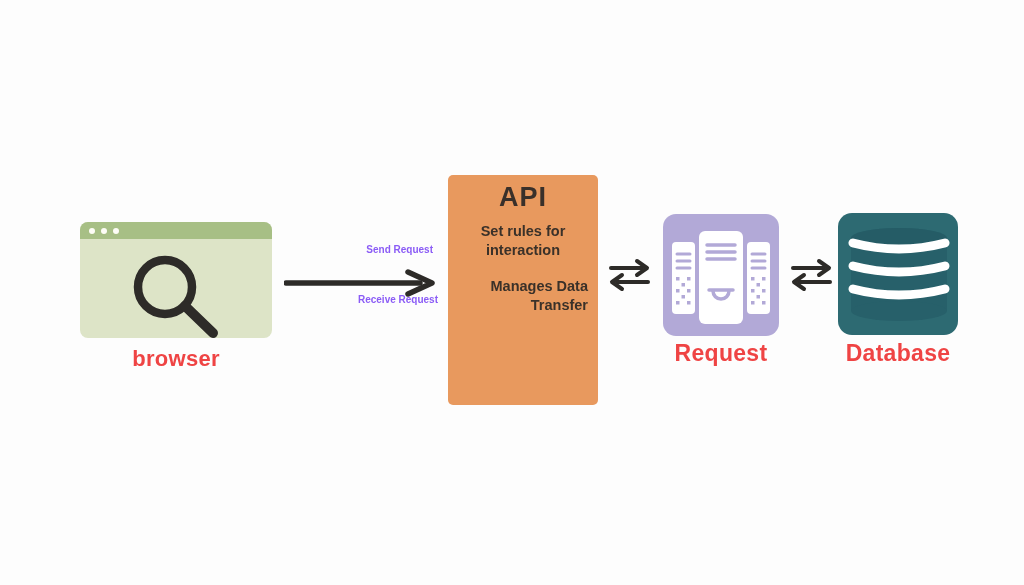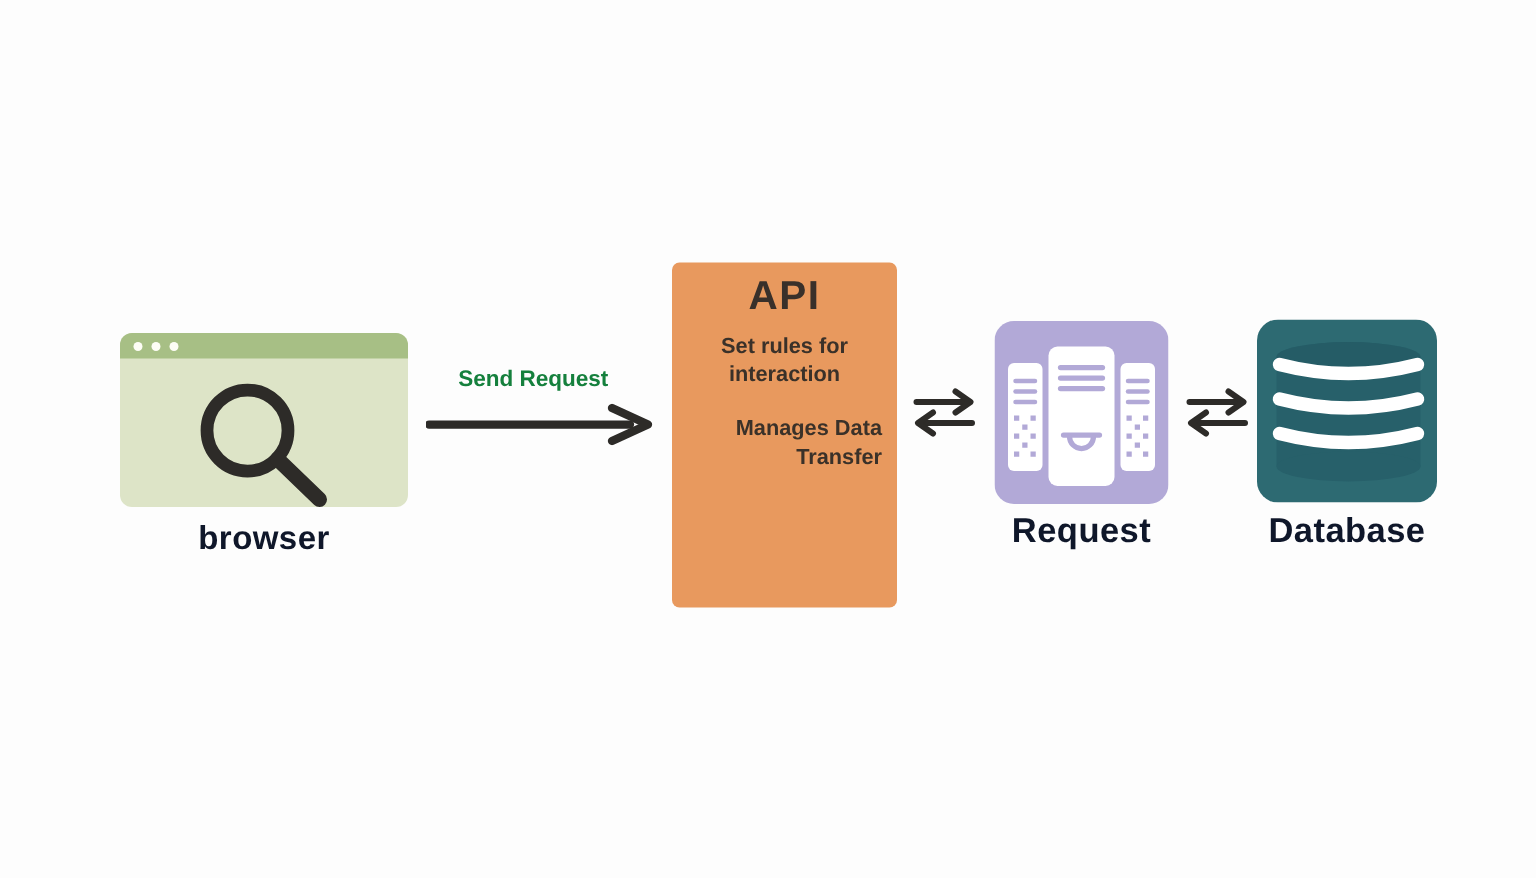--- a/index.html
+++ b/index.html
@@ -34,34 +34,34 @@
     align-items: center;
     padding-left: 9px;
     gap: 6px;
   }
   .titlebar-dot {
     width: 6px; height: 6px;
     border-radius: 50%;
     background: #fdfdf6;
   }
   .node-label {
-    color: #0f172a;
+    color: #ef4444;
     font-weight: bold;
     text-align: center;
     font-size: 23px;
     letter-spacing: 0.3px;
   }
   .browser-label { left: 80px; top: 346px; width: 192px; font-size: 22px; }
 
   
   .conn-label {
-    color: #15803d;
-    font-weight: bold;
-    font-size: 15px;
-    text-align: center;
+    color: #8b5cf6;
+    font-weight: bold;
+    font-size: 10px;
+    text-align: right;
   }
   .send-label    { left: 278px; top: 244px; width: 155px; }
   .receive-label { left: 278px; top: 294px; width: 160px; }
   .request-arrow-svg { left: 284px; top: 269px; }
 
   
   .api-box {
     left: 448px; top: 175px;
     width: 150px; height: 230px;
     background: #e8995e;
@@ -115,20 +115,21 @@
       <line x1="105" y1="67" x2="133" y2="94" stroke="#2d2b28" stroke-width="10" stroke-linecap="round"></line>
     </svg>
   </div>
   <div class="abs node-label browser-label">browser</div>
 
   <div class="abs conn-label send-label">Send Request</div>
   <svg class="abs request-arrow-svg" width="156" height="28" viewBox="0 0 156 28">
     <line x1="2" y1="14" x2="136" y2="14" stroke="#2d2b28" stroke-width="5.5" stroke-linecap="round"></line>
     <path d="M124 3 L148 14 L124 25" fill="none" stroke="#2d2b28" stroke-width="5.5" stroke-linecap="round" stroke-linejoin="round"></path>
   </svg>
+  <div class="abs conn-label receive-label">Receive Request</div>
 
   <div class="abs api-box">
     <div class="api-title">API</div>
     <div class="api-item api-item-1">Set rules for interaction</div>
     <div class="api-item api-item-2">Manages Data Transfer</div>
   </div>
 
   <svg class="abs exchange-1" width="48" height="36" viewBox="0 0 48 36">
     <line x1="5" y1="11" x2="36" y2="11" stroke="#2d2b28" stroke-width="4" stroke-linecap="round"></line>
     <path d="M31 4 L41 11 L31 18" fill="none" stroke="#2d2b28" stroke-width="4" stroke-linecap="round" stroke-linejoin="round"></path>

